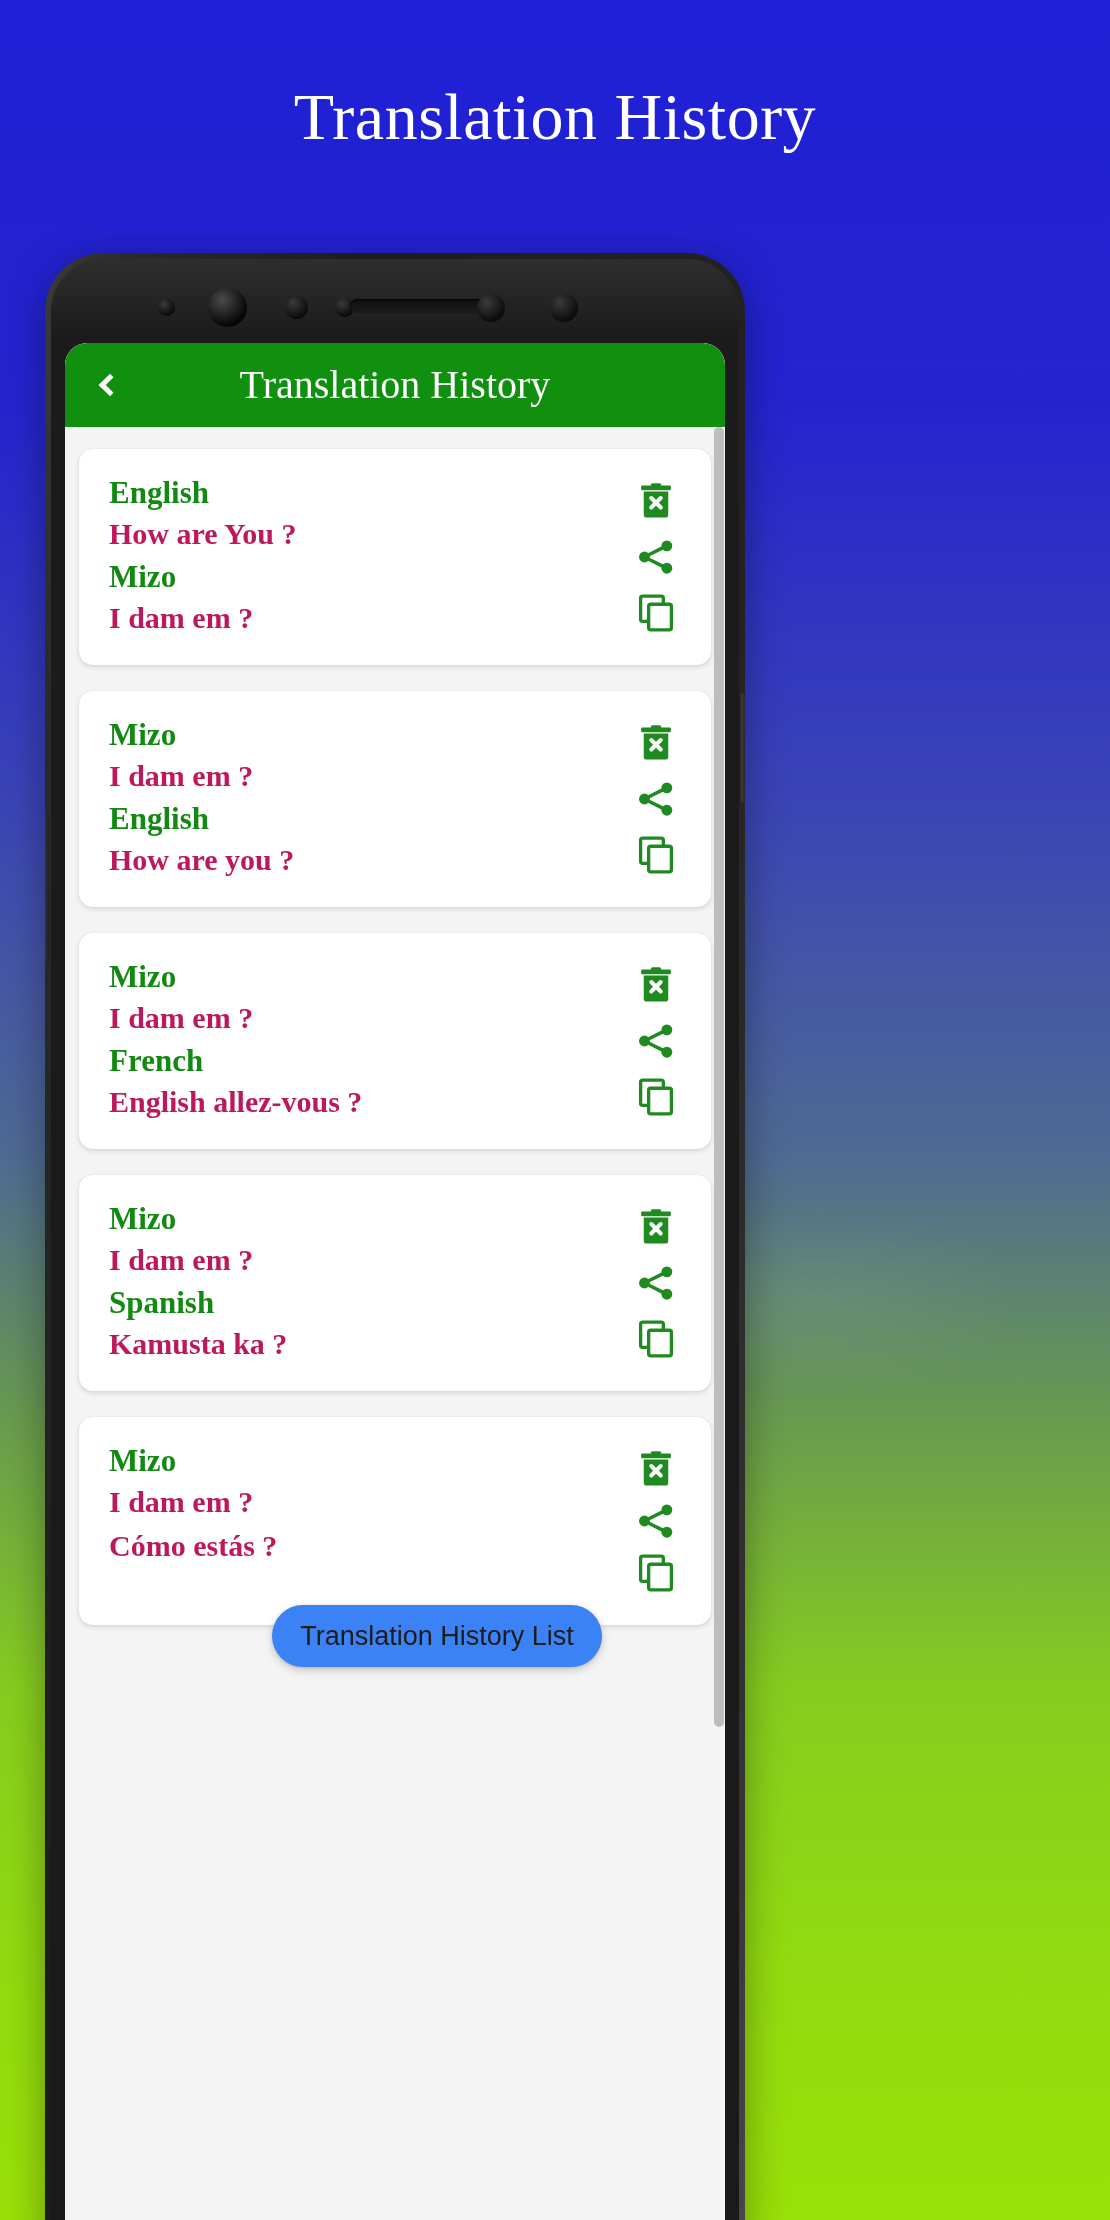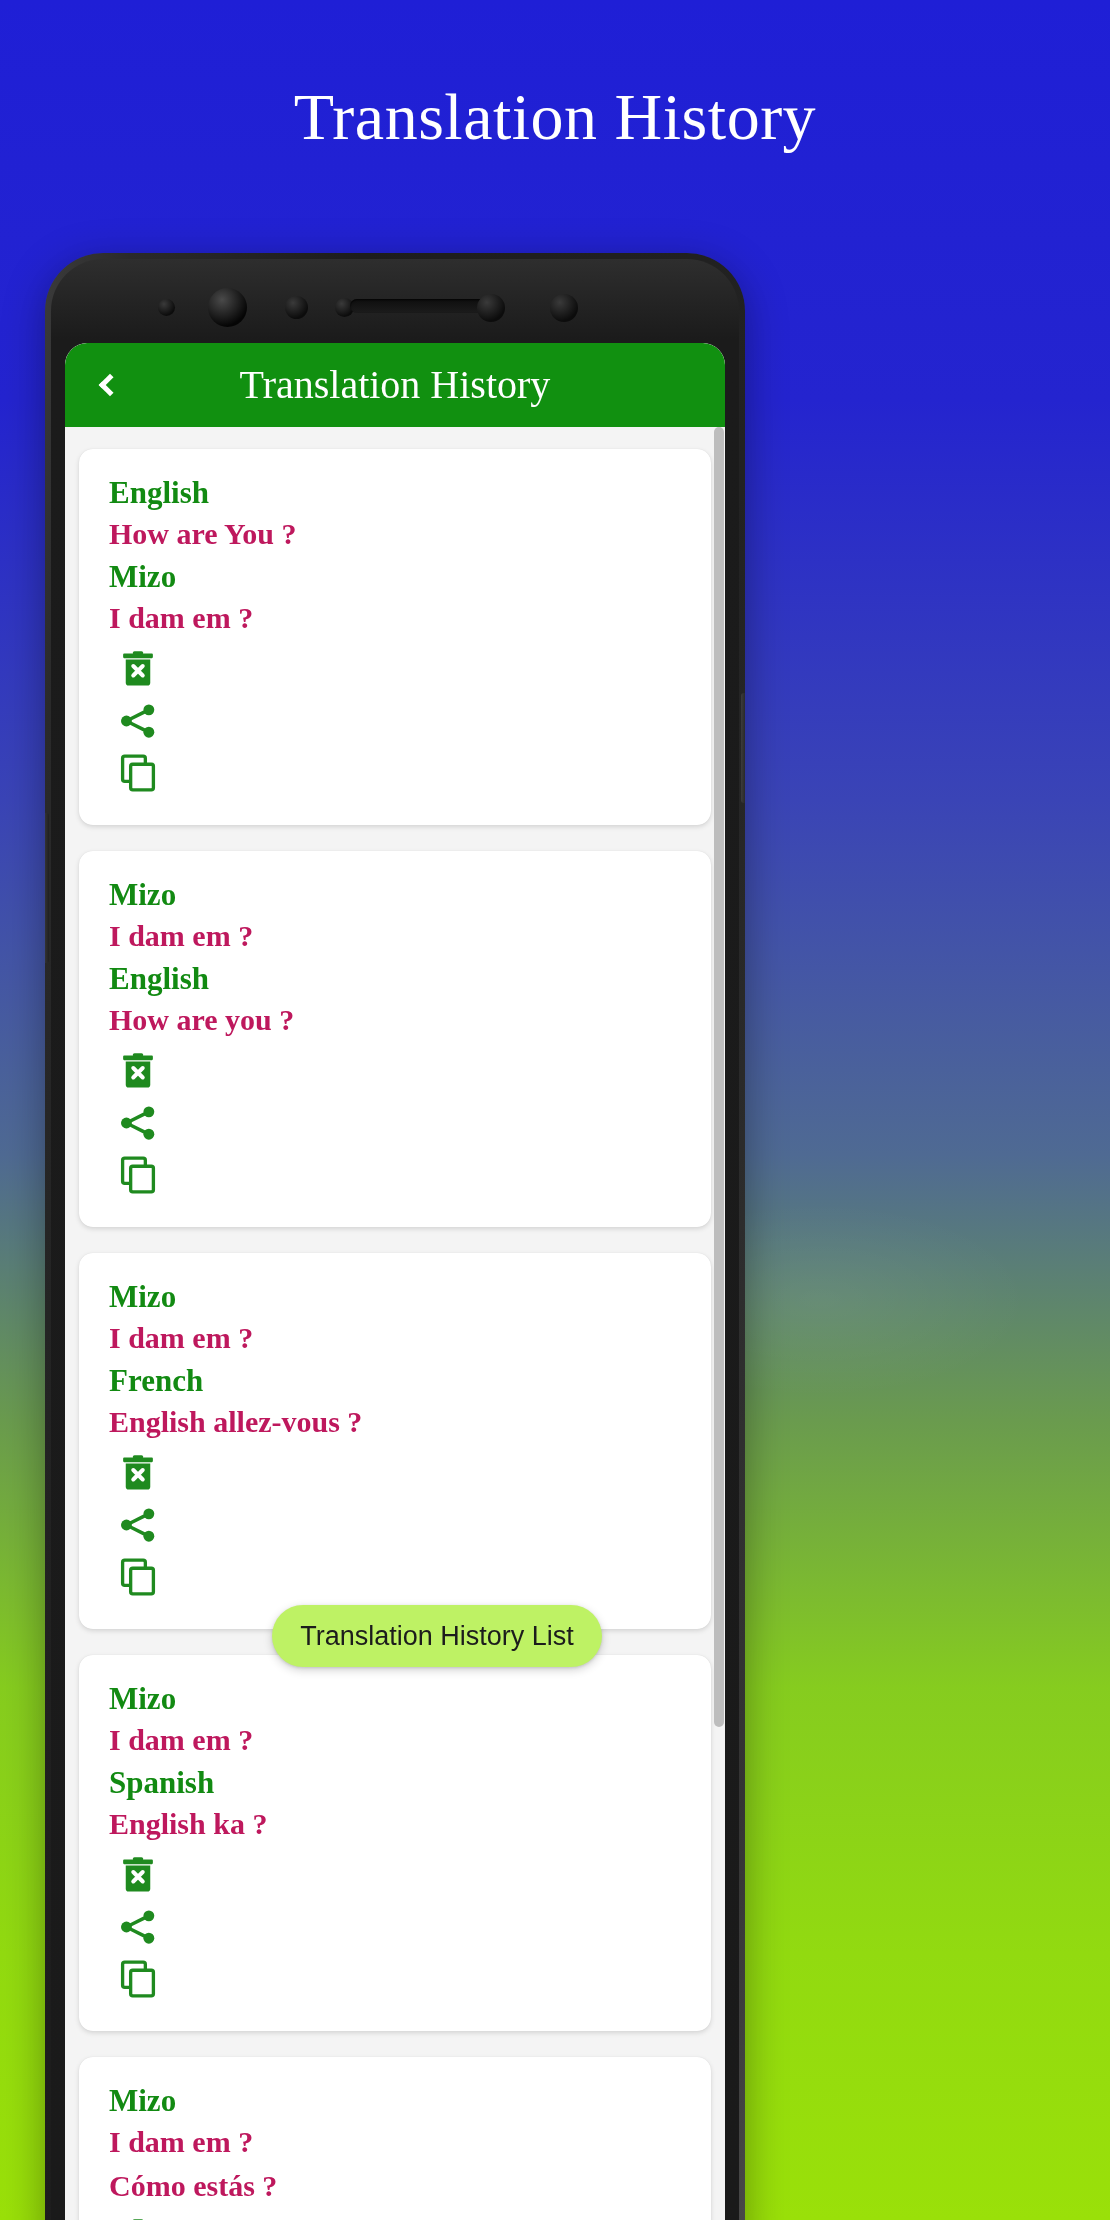--- a/index.html
+++ b/index.html
@@ -169,21 +169,20 @@
   .card {
     position: relative;
     background: #ffffff;
     border-radius: 14px;
     margin: 0 4px 26px 4px;
     padding: 24px 26px 24px 30px;
     min-height: 192px;
     box-shadow: 0 2px 5px rgba(0,0,0,0.13), 0 0 1px rgba(0,0,0,0.10);
     display: flex;
     align-items: flex-start;
-    flex-direction: column;
   }
 
   .card-text {
     flex: 1 1 auto;
     min-width: 0;
   }
 
   .lang {
     color: #128a12;
     font-family: "Liberation Serif", serif;
@@ -222,21 +221,21 @@
     cursor: pointer;
   }
 
   
   .tooltip {
     position: absolute;
     left: 207px;
     top: 1262px;
     width: 330px;
     height: 62px;
-    background: #bef264;
+    background: #3b82f6;
     border-radius: 31px;
     display: flex;
     align-items: center;
     justify-content: center;
     box-shadow: 0 3px 10px rgba(0,0,0,0.18), 0 1px 3px rgba(0,0,0,0.12);
     z-index: 20;
   }
   .tooltip-label {
     color: #1c1c1c;
     font-family: "Liberation Sans", sans-serif;
@@ -395,21 +394,21 @@
             </svg>
           </div>
         </div>
       </div>
 
       <div class="card">
         <div class="card-text">
           <div class="lang">Mizo</div>
           <div class="phrase">I dam em ?</div>
           <div class="lang">Spanish</div>
-          <div class="phrase">English ka ?</div>
+          <div class="phrase">Kamusta ka ?</div>
         </div>
         <div class="card-actions">
           <div class="act-btn">
             <svg width="42" height="42" viewBox="0 0 24 24">
               <rect x="3.5" y="3.2" width="17" height="2.6" rx="0.6" fill="#1f8a1f"></rect>
               <rect x="9" y="1.8" width="6" height="2" rx="1" fill="#1f8a1f"></rect>
               <path d="M5 6.6h14v13.2a1.6 1.6 0 0 1-1.6 1.6H6.6A1.6 1.6 0 0 1 5 19.8z" fill="#1f8a1f"></path>
               <path d="M9.3 10.3l5.4 5.4M14.7 10.3l-5.4 5.4" stroke="#ffffff" stroke-width="2.3" stroke-linecap="round"></path>
             </svg>
           </div>

